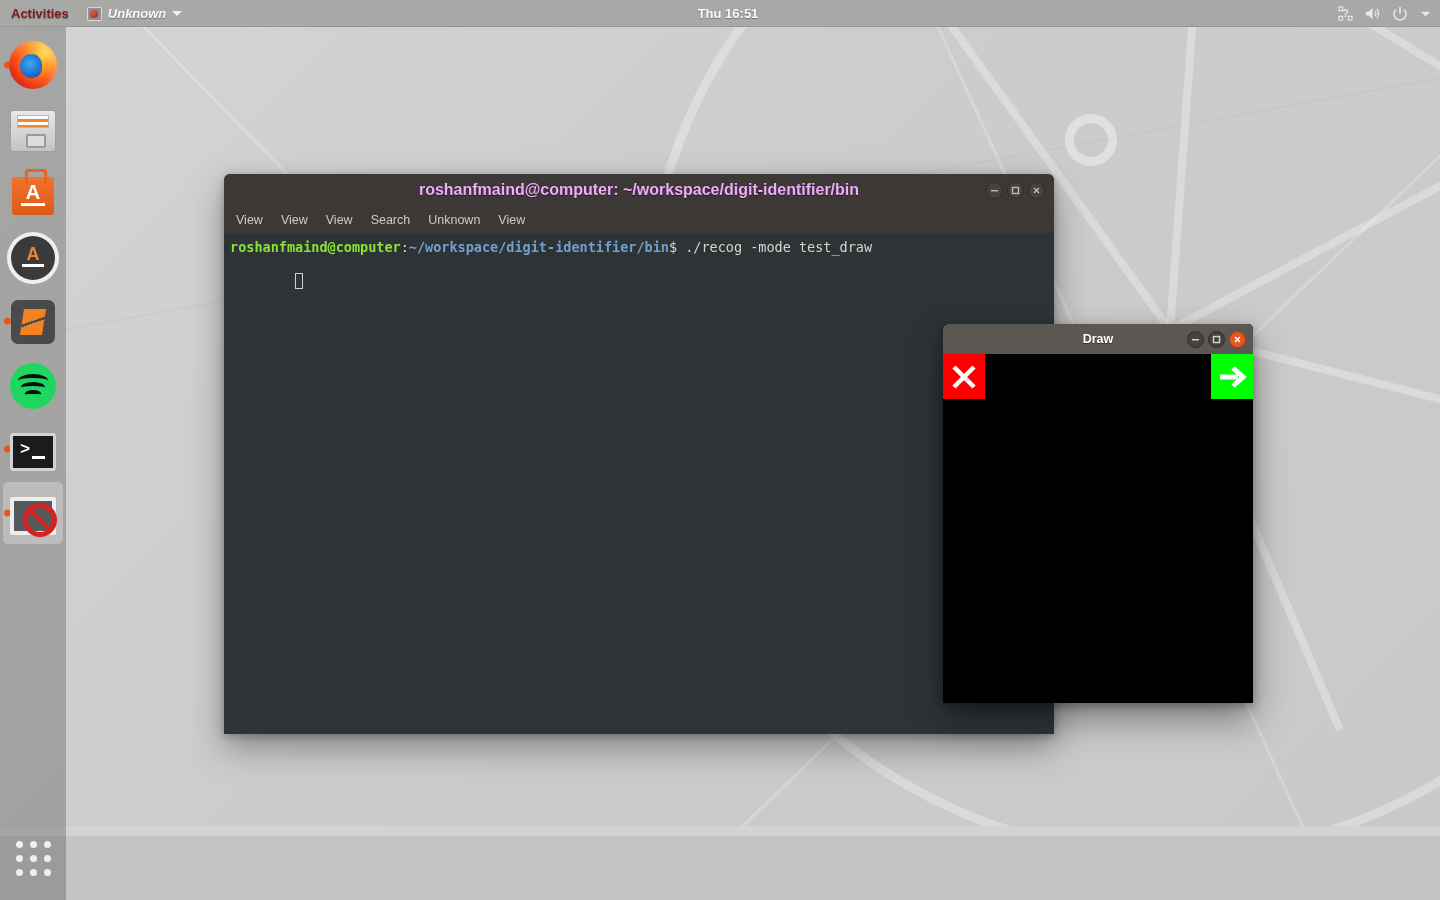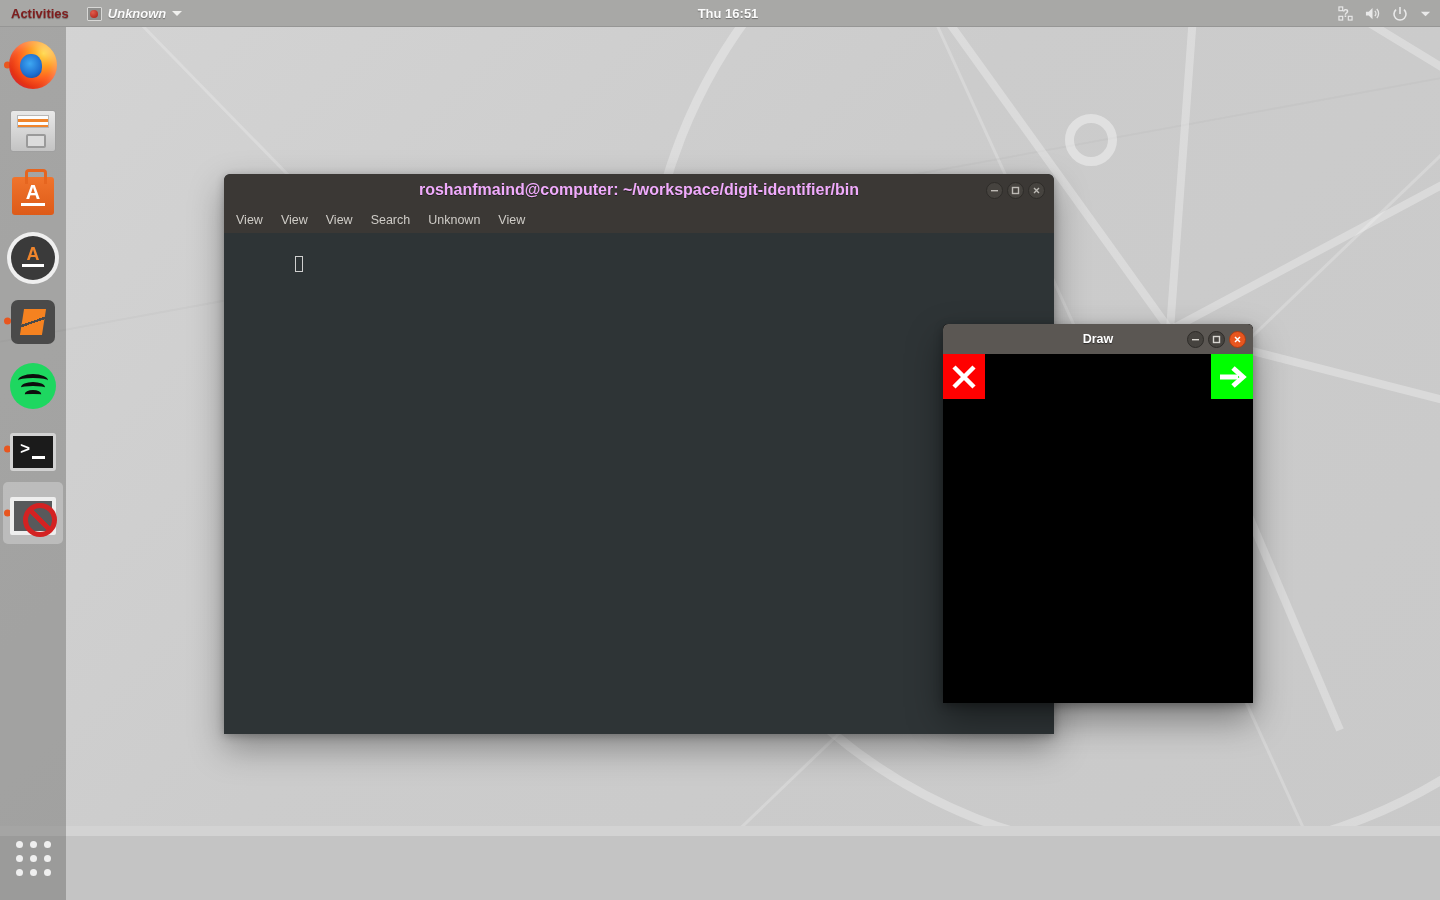--- a/index.html
+++ b/index.html
@@ -484,20 +484,21 @@
     <div class="menubar">
       <span>View</span>
       <span>View</span>
       <span>View</span>
       <span>Search</span>
       <span>Unknown</span>
       <span>View</span>
     </div>
 
     <div class="screen">
+      <div class="line"><span class="t-user">roshanfmaind@computer</span><span class="t-colon">:</span><span class="t-path">~/workspace/digit-identifier/bin</span><span class="t-prompt">$</span><span class="t-prompt"> ./recog -mode test_draw</span></div>
 
 
       <div class="line">
         <span class="t-cursor"></span>
       </div>
     </div>
   </div>
 
   <div id="drawwin">
     <div class="titlebar">

